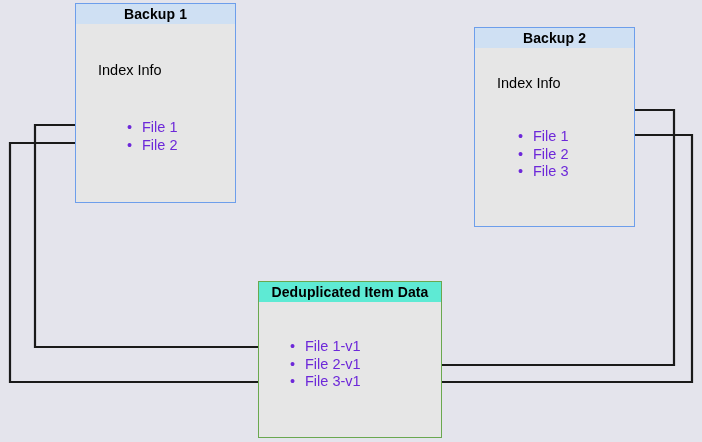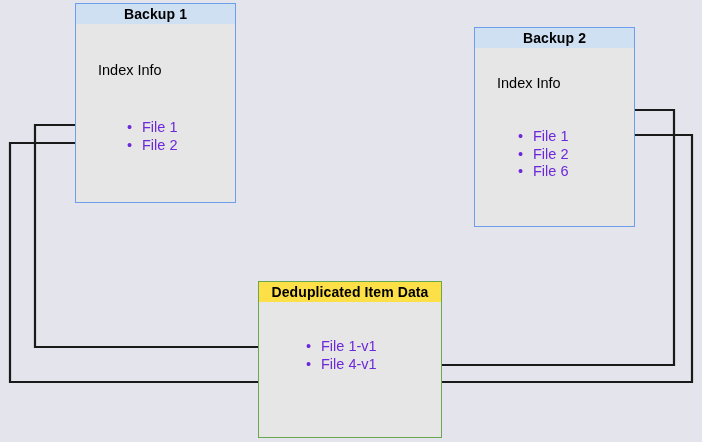--- a/index.html
+++ b/index.html
@@ -51,21 +51,21 @@
     background: #cfe0f3;
     border: 1px solid #6d9eeb;
   }
   .backup-box .box-body {
     background: #e6e6e6;
     border: 1px solid #6d9eeb;
     border-top: none;
   }
   
   .dedup-box .box-header {
-    background: #fde047;
+    background: #5eead4;
     border: 1px solid #6aa84f;
   }
   .dedup-box .box-body {
     background: #e6e6e6;
     border: 1px solid #6aa84f;
     border-top: none;
   }
   .index-label {
     position: absolute;
     font-size: 14.5px;
@@ -138,26 +138,27 @@
     </ul>
   </div>
 
   <div class="box backup-box" style="left:474px; top:3px; width:161px; height:200px;margin-top:24px;">
     <div class="box-header">Backup 2</div>
     <div class="box-body" style="top:21px; height:179px;"></div>
     <div class="index-label" style="left:23px; top:48px;">Index Info</div>
     <ul class="file-list" style="left:44px; top:101px;">
       <li>File 1</li>
       <li>File 2</li>
-      <li>File 6</li>
+      <li>File 3</li>
     </ul>
   </div>
 
   <div class="box dedup-box" style="left:258px; top:281px; width:184px; height:157px;">
     <div class="box-header">Deduplicated Item Data</div>
     <div class="box-body" style="top:21px; height:136px;"></div>
-    <ul class="file-list" style="left:48px; top:57px;">
+    <ul class="file-list" style="left:32px; top:57px;">
       <li>File 1-v1</li>
-      <li>File 4-v1</li>
+      <li>File 2-v1</li>
+      <li>File 3-v1</li>
     </ul>
   </div>
 
 </div>
 
 </body></html>

